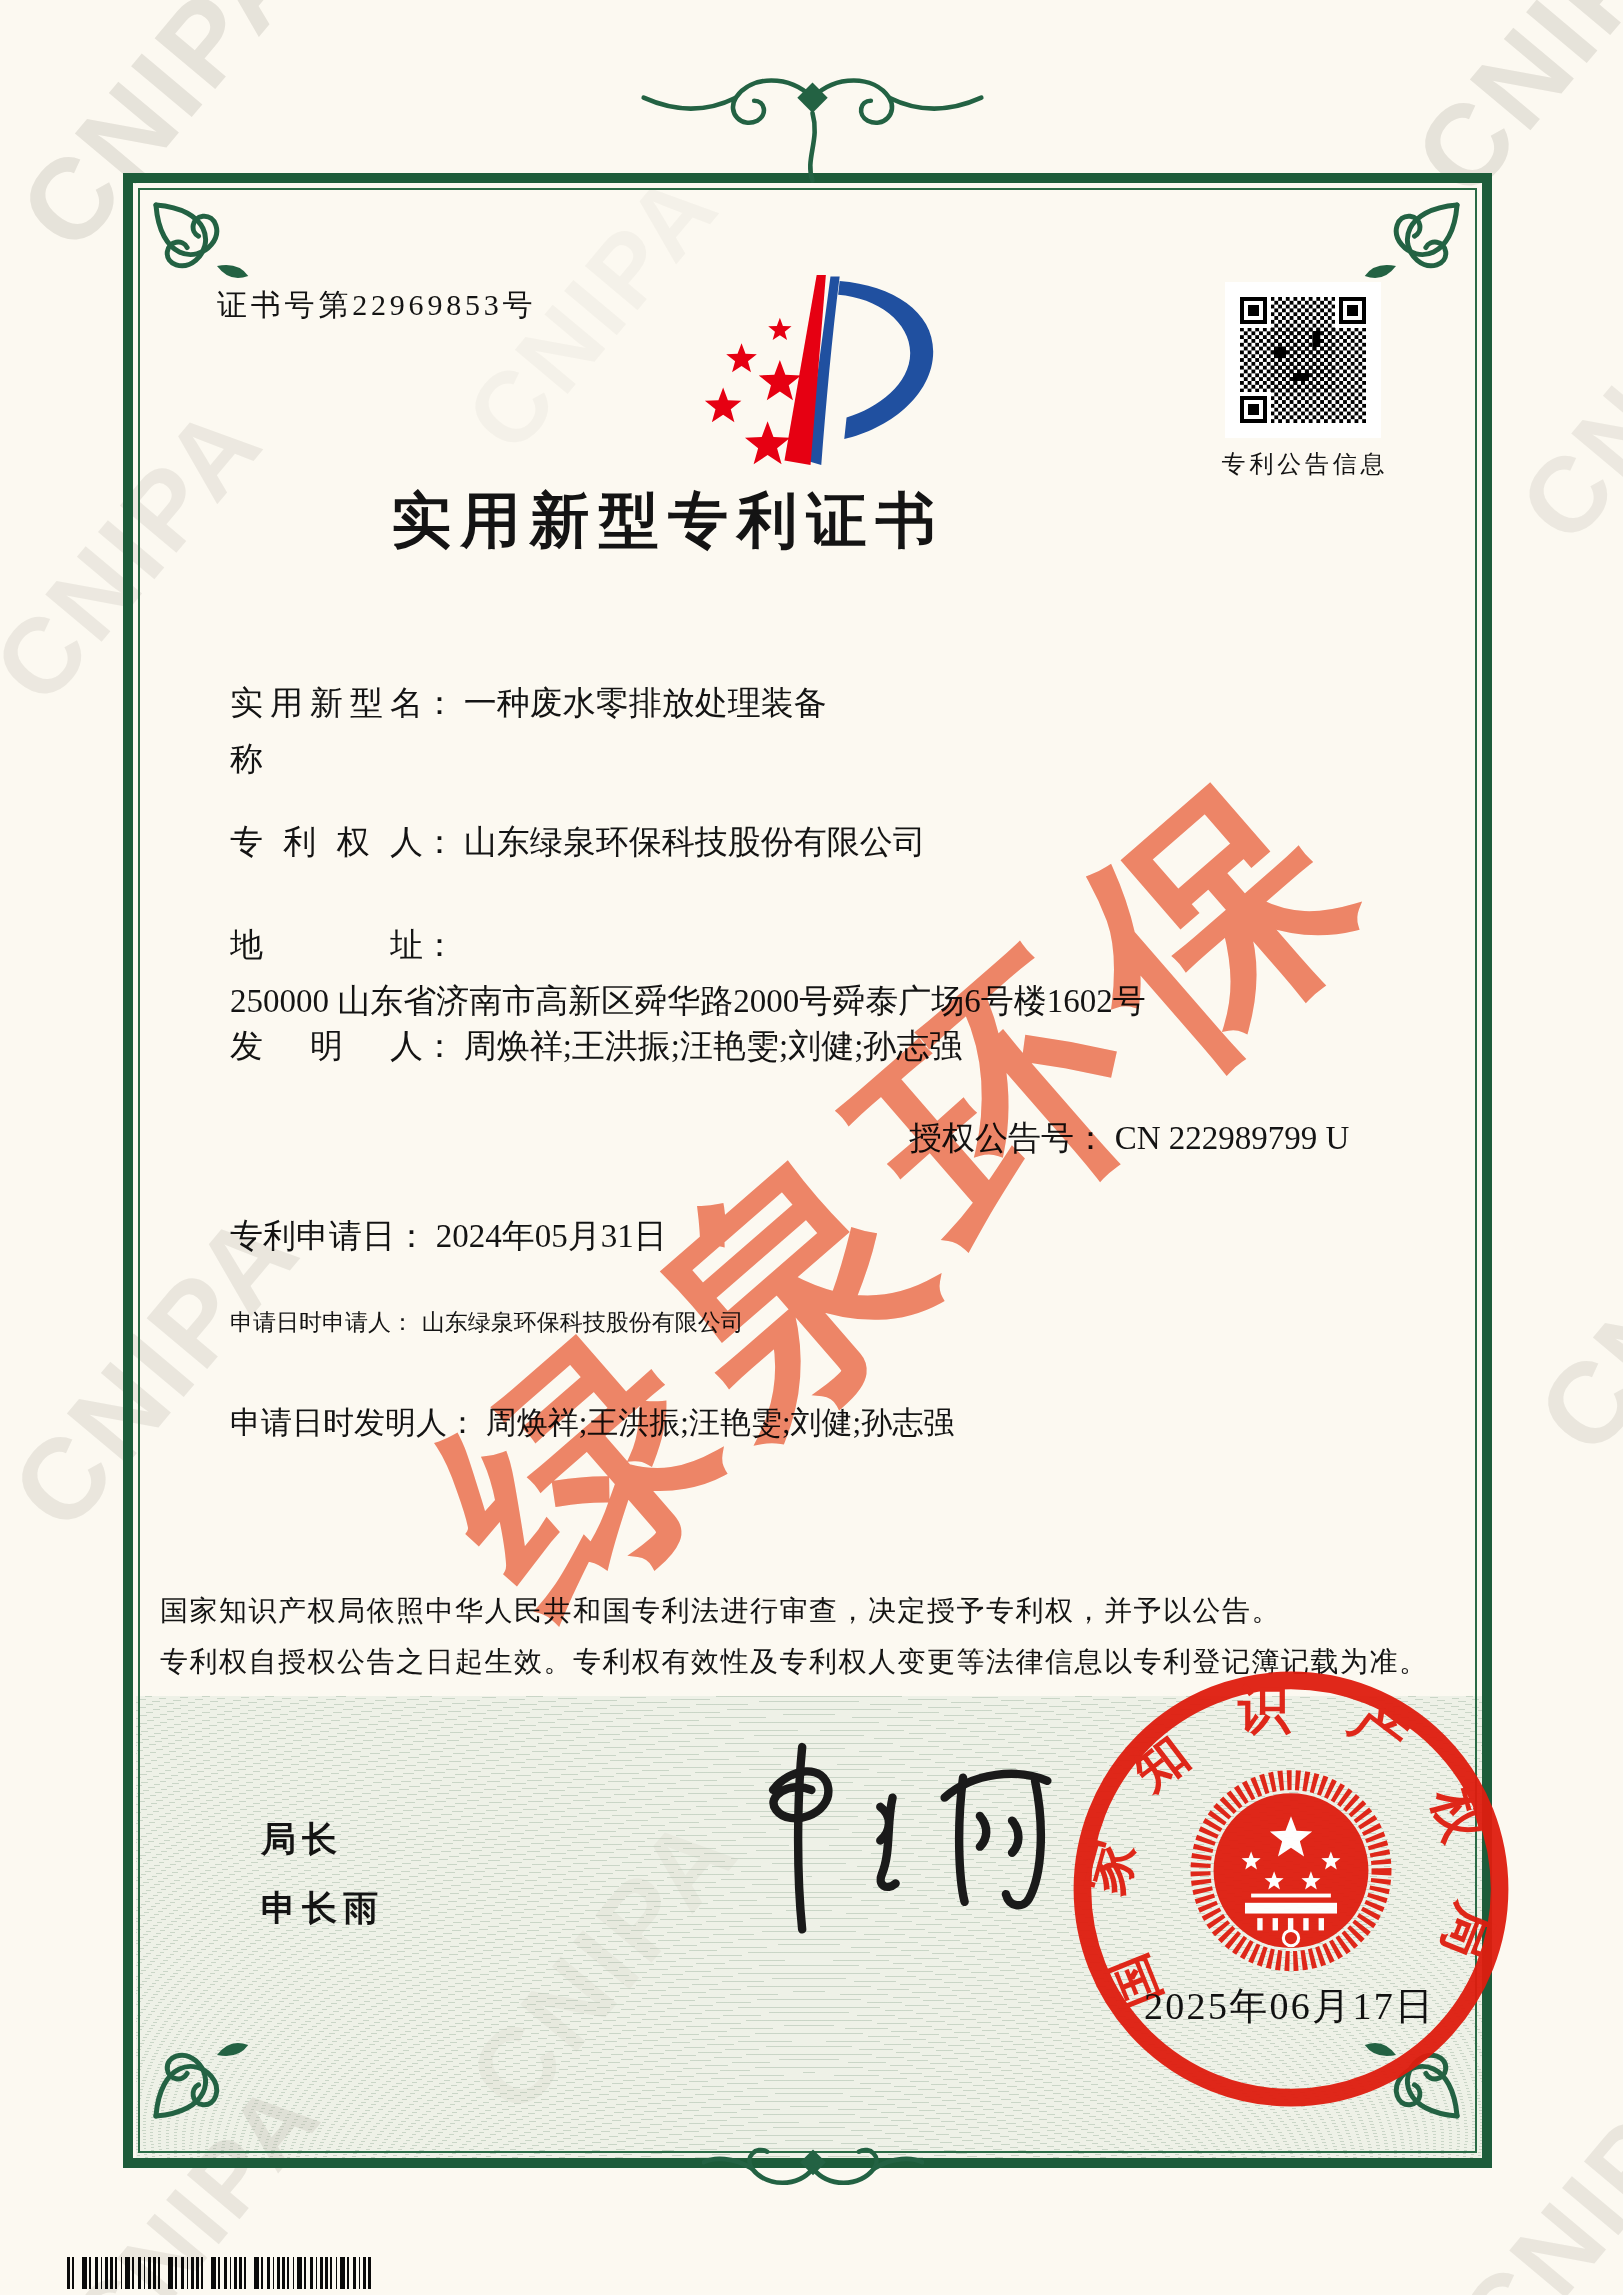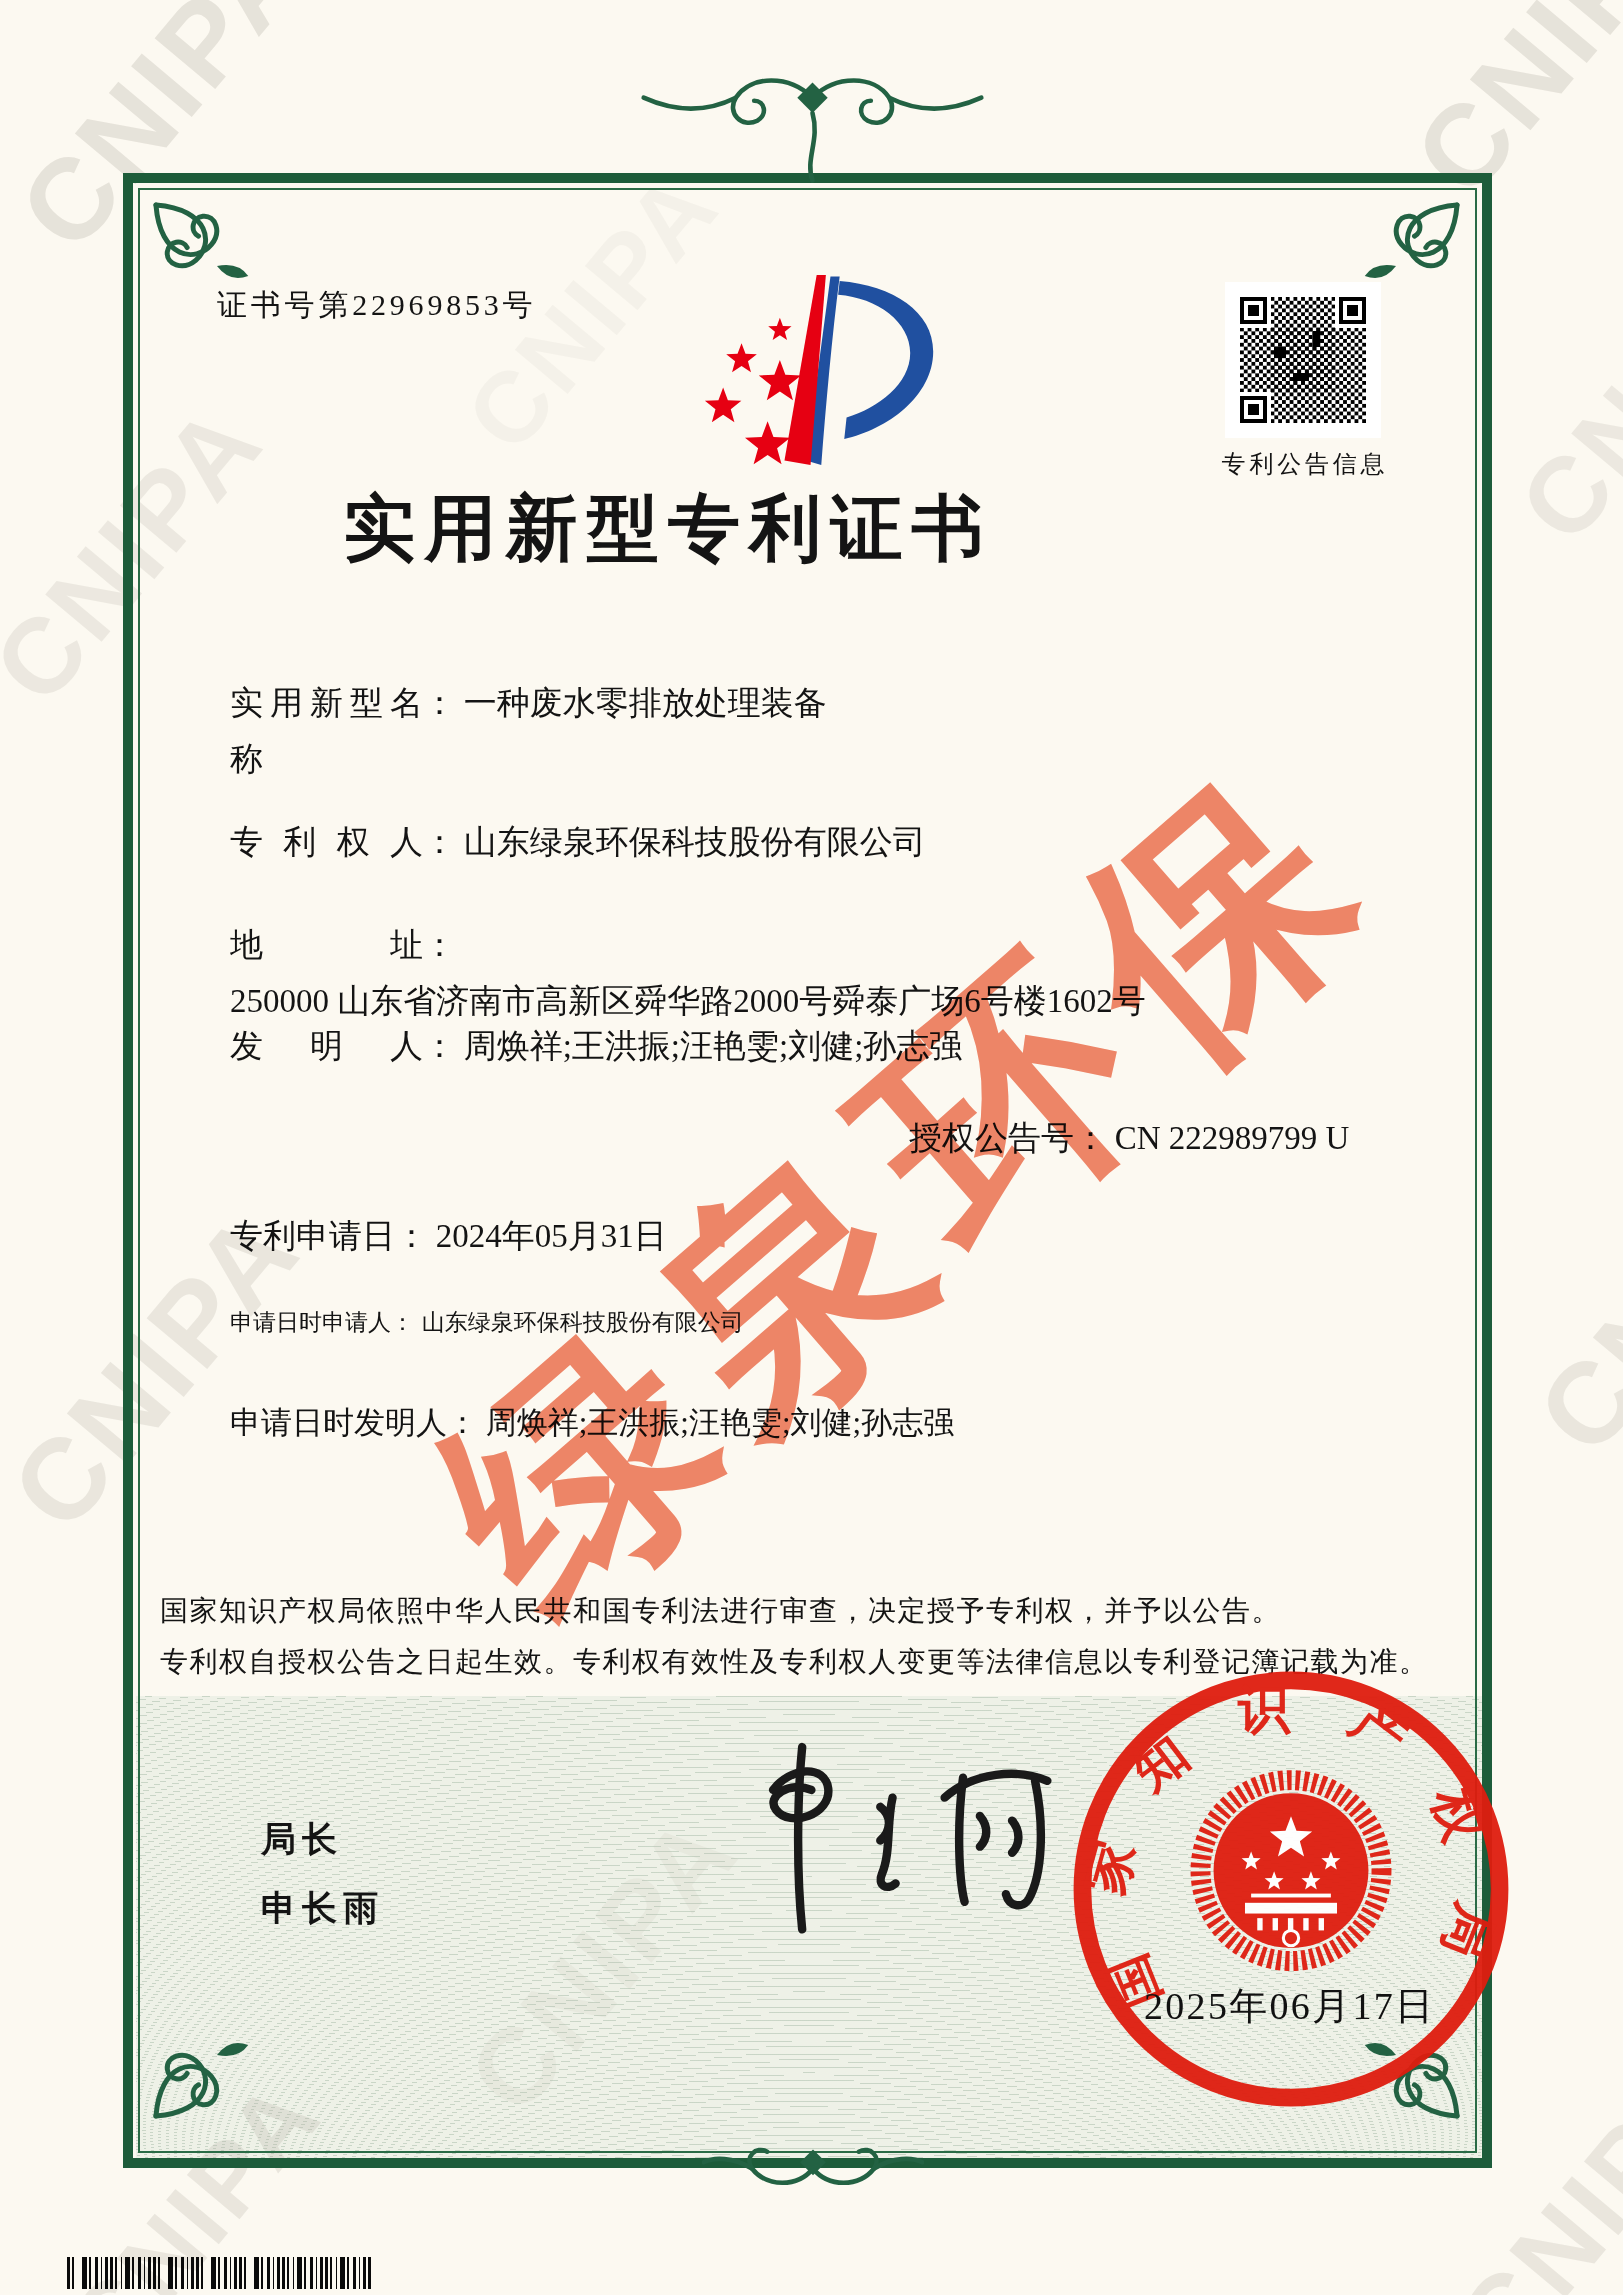--- a/index.html
+++ b/index.html
@@ -22,21 +22,21 @@
       background-color:#eef1e7;
       background-image:repeating-radial-gradient(115% 75% at 50% 150%,
         rgba(142,168,146,.38) 0 1.5px, rgba(142,168,146,0) 1.5px 11.5px);}
   
   .certno{position:absolute;left:217px;top:285px;font-size:30px;letter-spacing:3.8px;z-index:10;}
   .logo{position:absolute;left:694px;top:267px;z-index:10;}
   .qrbox{position:absolute;left:1225px;top:282px;width:156px;height:156px;background:#fff;
       z-index:10;display:flex;align-items:center;justify-content:center;}
   .qrlabel{position:absolute;left:1213px;top:448px;width:184px;text-align:center;font-size:24px;
       letter-spacing:3.8px;z-index:10;}
-  .title{position:absolute;left:0;top:481px;width:1336px;text-align:center;font-size:72px;
+  .title{position:absolute;left:0;top:481px;width:1336px;text-align:center;font-size:60px;
       font-weight:700;letter-spacing:9.2px;z-index:10;}
   
   .row{position:absolute;left:230px;width:1196px;font-size:33px;line-height:1.7;z-index:10;}
   .flabel{display:inline-block;width:193px;text-align:justify;text-align-last:justify;
       vertical-align:top;}
   .colon{display:inline-block;margin-right:7.7px;}
   .fvalue{display:inline-block;vertical-align:top;}
   .half{position:absolute;top:0;white-space:nowrap;}
   .addr .fvalue{width:974px;}
   

